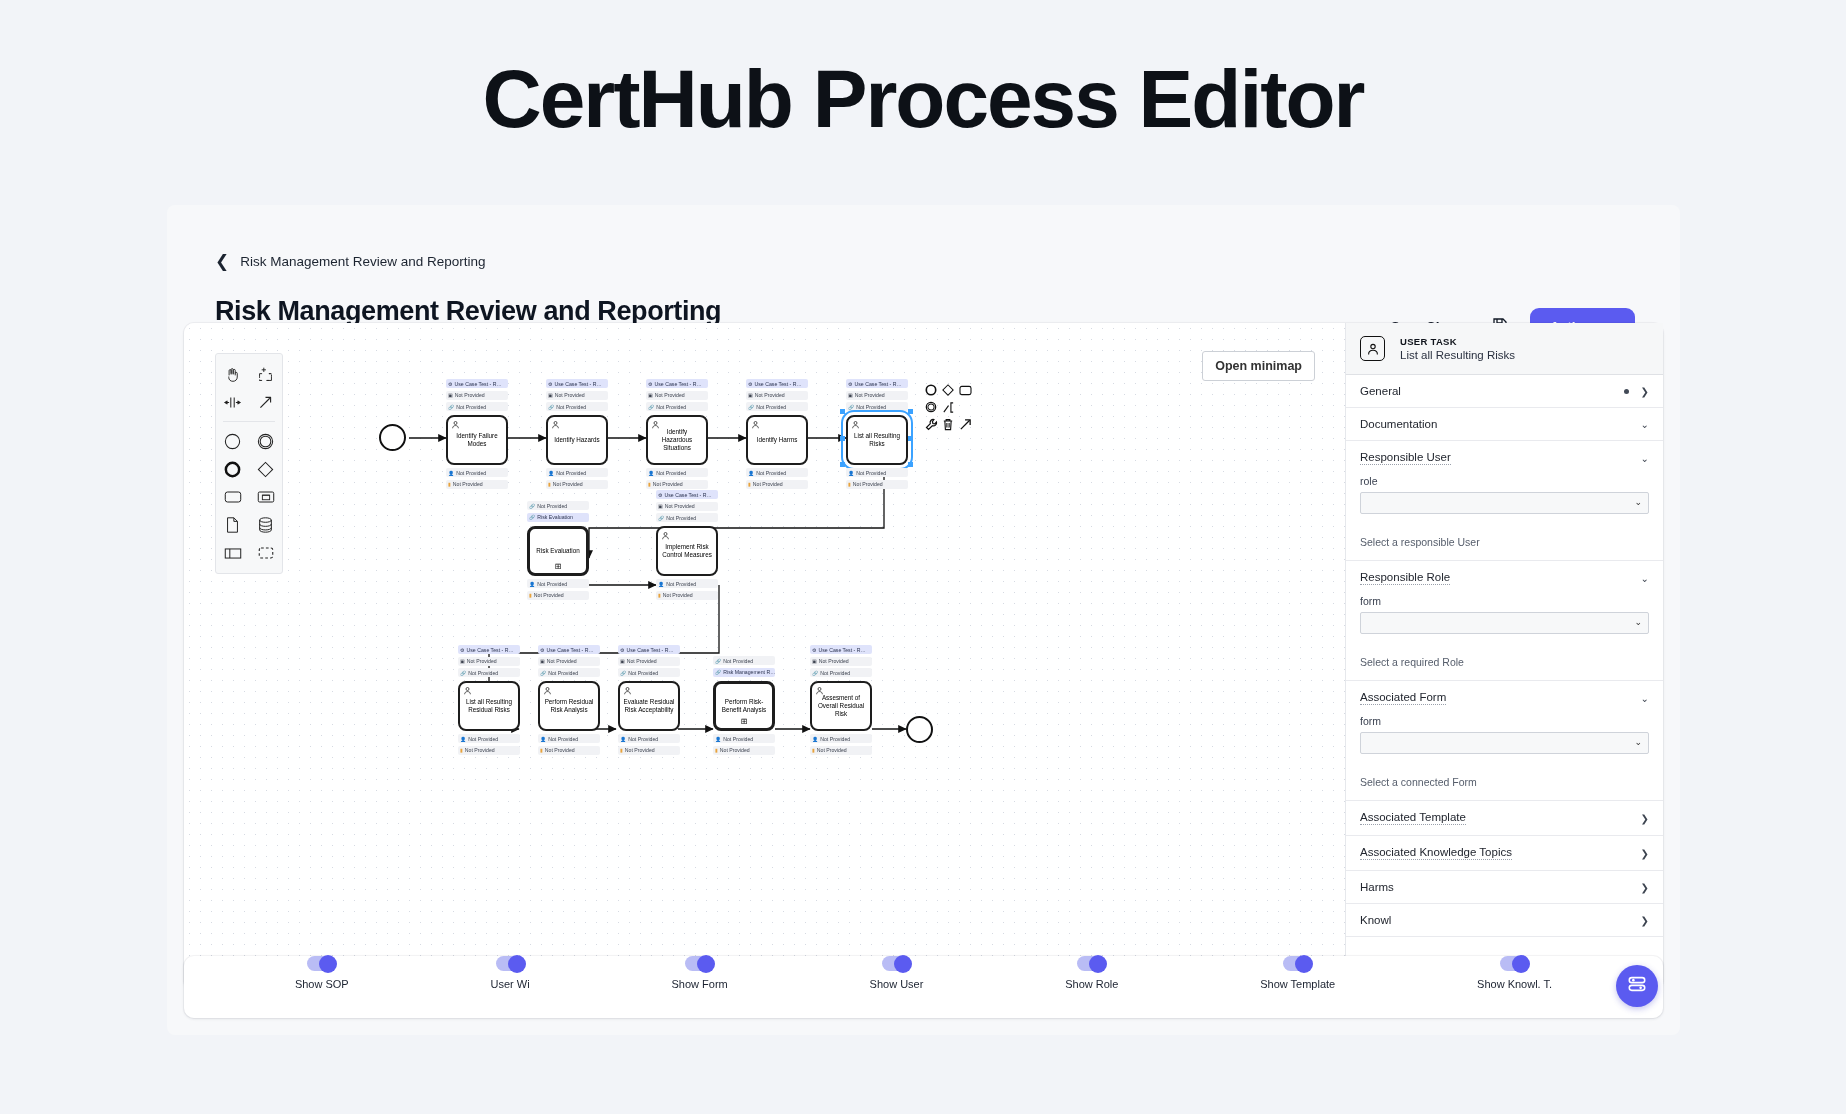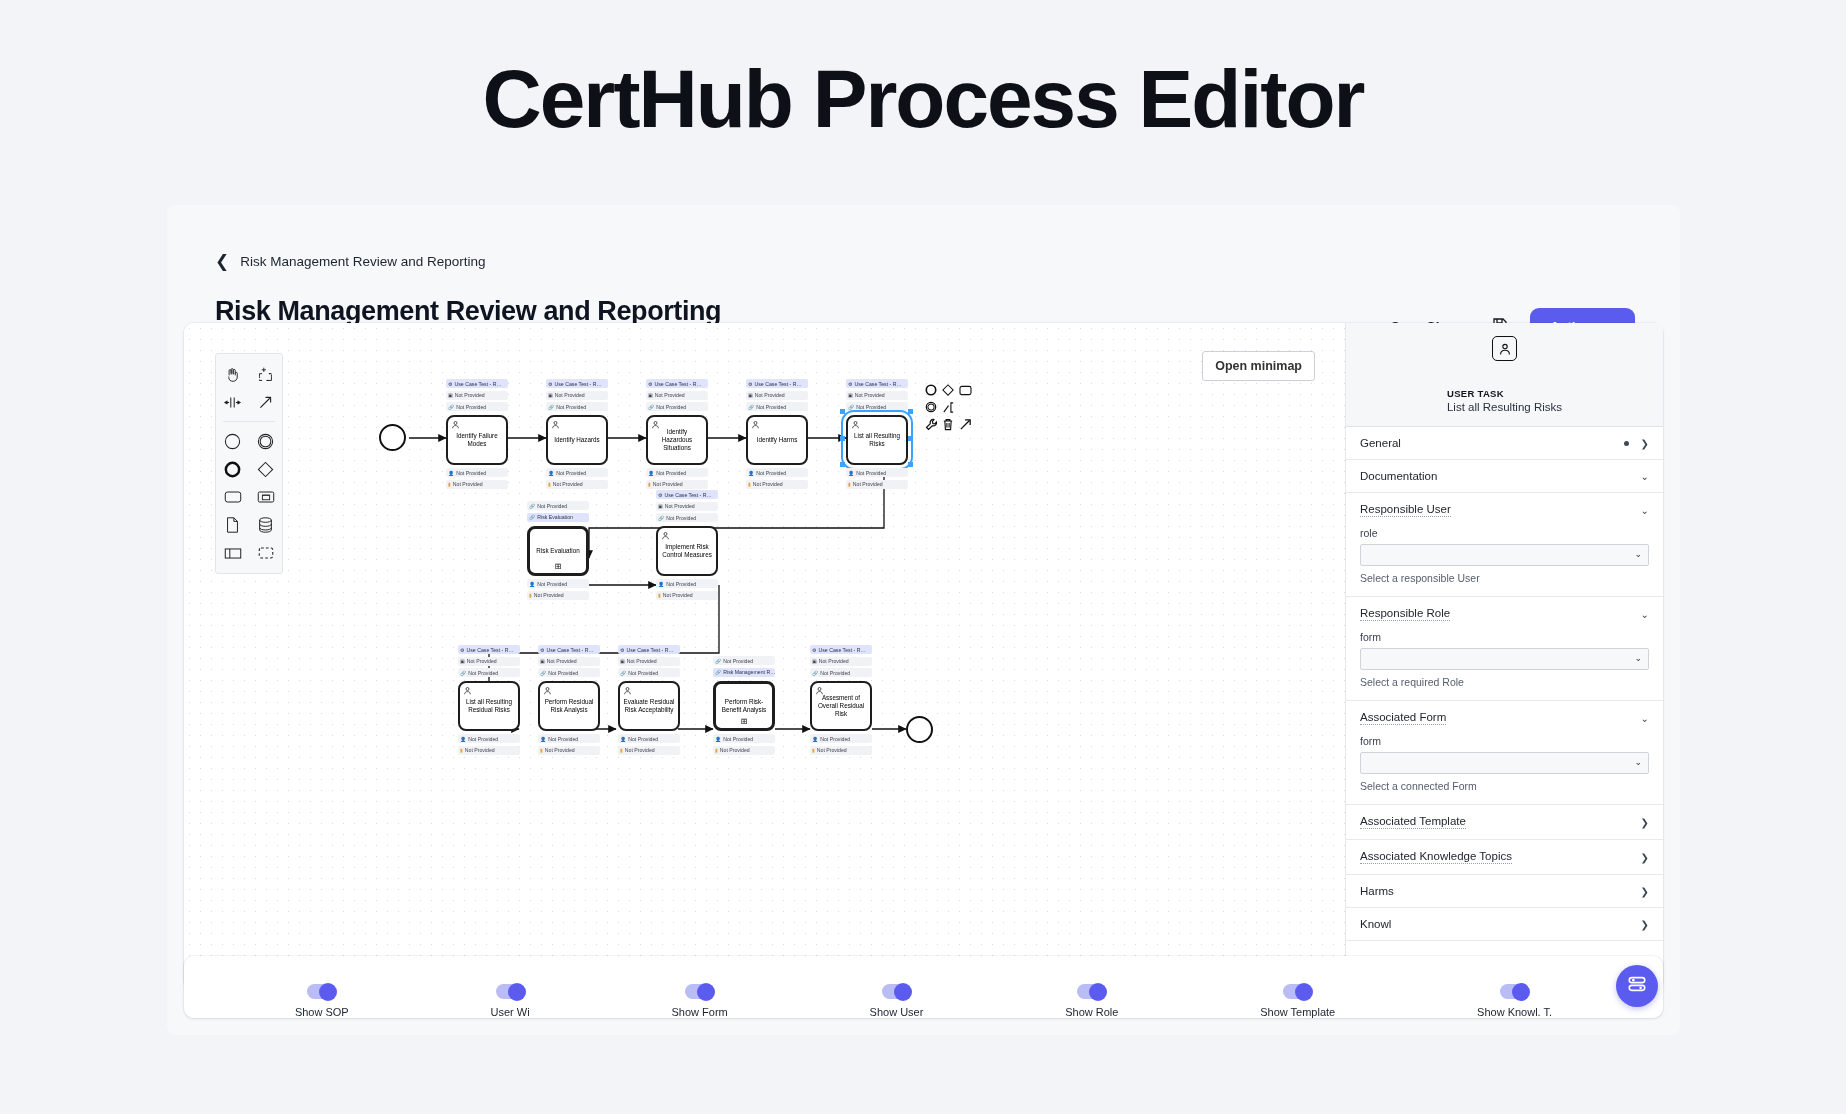--- a/index.html
+++ b/index.html
@@ -128,62 +128,62 @@
   .ctxpad { position:absolute; display:grid; grid-template-columns: 1fr 1fr 1fr; gap:3px; }
   .ctxi { width:14px; height:14px; display:flex; align-items:center; justify-content:center; cursor:pointer; }
   
   .props {
     width: 318px; background:#fff; border-left:1px solid #e6e8ec;
     border-radius: 0 10px 10px 0;
     display:flex; flex-direction:column;
     font-family: "Liberation Sans", sans-serif;
   }
   .props-head {
-    display:flex; align-items:center; gap:27px;
-    padding: 13px 14px; background:#f6f7f8; border-bottom:1px solid #dfe1e5;flex-direction:column;
+    display:flex; align-items:center; gap:15px;
+    padding: 13px 14px; background:#f6f7f8; border-bottom:1px solid #dfe1e5;
   }
   .props-head .ico {
     width:25px; height:25px; border:1.6px solid #111; border-radius:5px;
     display:flex;align-items:center;justify-content:center;
   }
   .ph-type { font-size:9.5px; font-weight:700; color:#10141c; letter-spacing:.3px; }
   .ph-name { font-size:11.5px; color:#2a3140; margin-top:2px; }
   .grp { border-bottom:1px solid #e9eaee; }
   .grp-row {
     display:flex; align-items:center; justify-content:space-between;
     padding: 10px 14px; cursor:pointer;
   }
   .grp-label { font-size:11.5px; color:#22262f; }
   .grp-label.dotted { border-bottom: 1px dotted #9aa0ab; padding-bottom:1px; }
   .grp-right { display:flex; align-items:center; gap:12px; }
   .dot { width:5px;height:5px;border-radius:50%;background:#424a57; }
   .chev { font-size:10px; color:#3d4450; }
   .grp-body { padding: 0 14px 12px; }
   .fld-label { font-size:10.5px; color:#3a4150; margin-bottom:5px; }
-  .fld-hint { font-size:10.5px; color:#555d6b; margin-top:6px; }
+  .fld-hint { font-size:10.5px; color:#555d6b; margin-top:22px; }
   .inp {
     width:100%; height:22px; background:#f7f8f9;
     border:1px solid #cfd3da; border-radius:2px;
     font-size:10.5px; padding:0 20px 0 6px; color:#222;
     font-family: inherit;
   }
   .selwrap { position:relative; }
   .selwrap .sc { position:absolute; right:7px; top:5px; font-size:9px; color:#333; pointer-events:none; }
   .ta {
     width:100%; height:26px; background:#f7f8f9;
     border:1px solid #cfd3da; border-radius:2px; resize:none;
     font-family: inherit; font-size:10.5px; padding:4px 6px;
   }
   
   .toggle-bar {
     position:absolute; left:17px; bottom:17px;
     width:1479px; height:62px;
     background:#fff; border-radius:10px;
     box-shadow: 0 1px 3px rgba(20,30,50,.10), 0 0 0 1px rgba(20,30,50,.04);
-    display:flex; align-items:flex-end; justify-content:space-around;
+    display:flex; align-items:flex-start; justify-content:space-around;
     padding: 0 40px;
   }
   .tgl-item { display:flex; flex-direction:column; align-items:center; gap:7px; cursor:pointer; }
   .switch {
     width:29px; height:15px; border-radius:9px;
     background:#b9bcf5; position:relative;
   }
   .switch::after {
     content:""; position:absolute; right:-1px; top:-1.5px;
     width:18px; height:18px; border-radius:50%; background:#5b5bf0;

